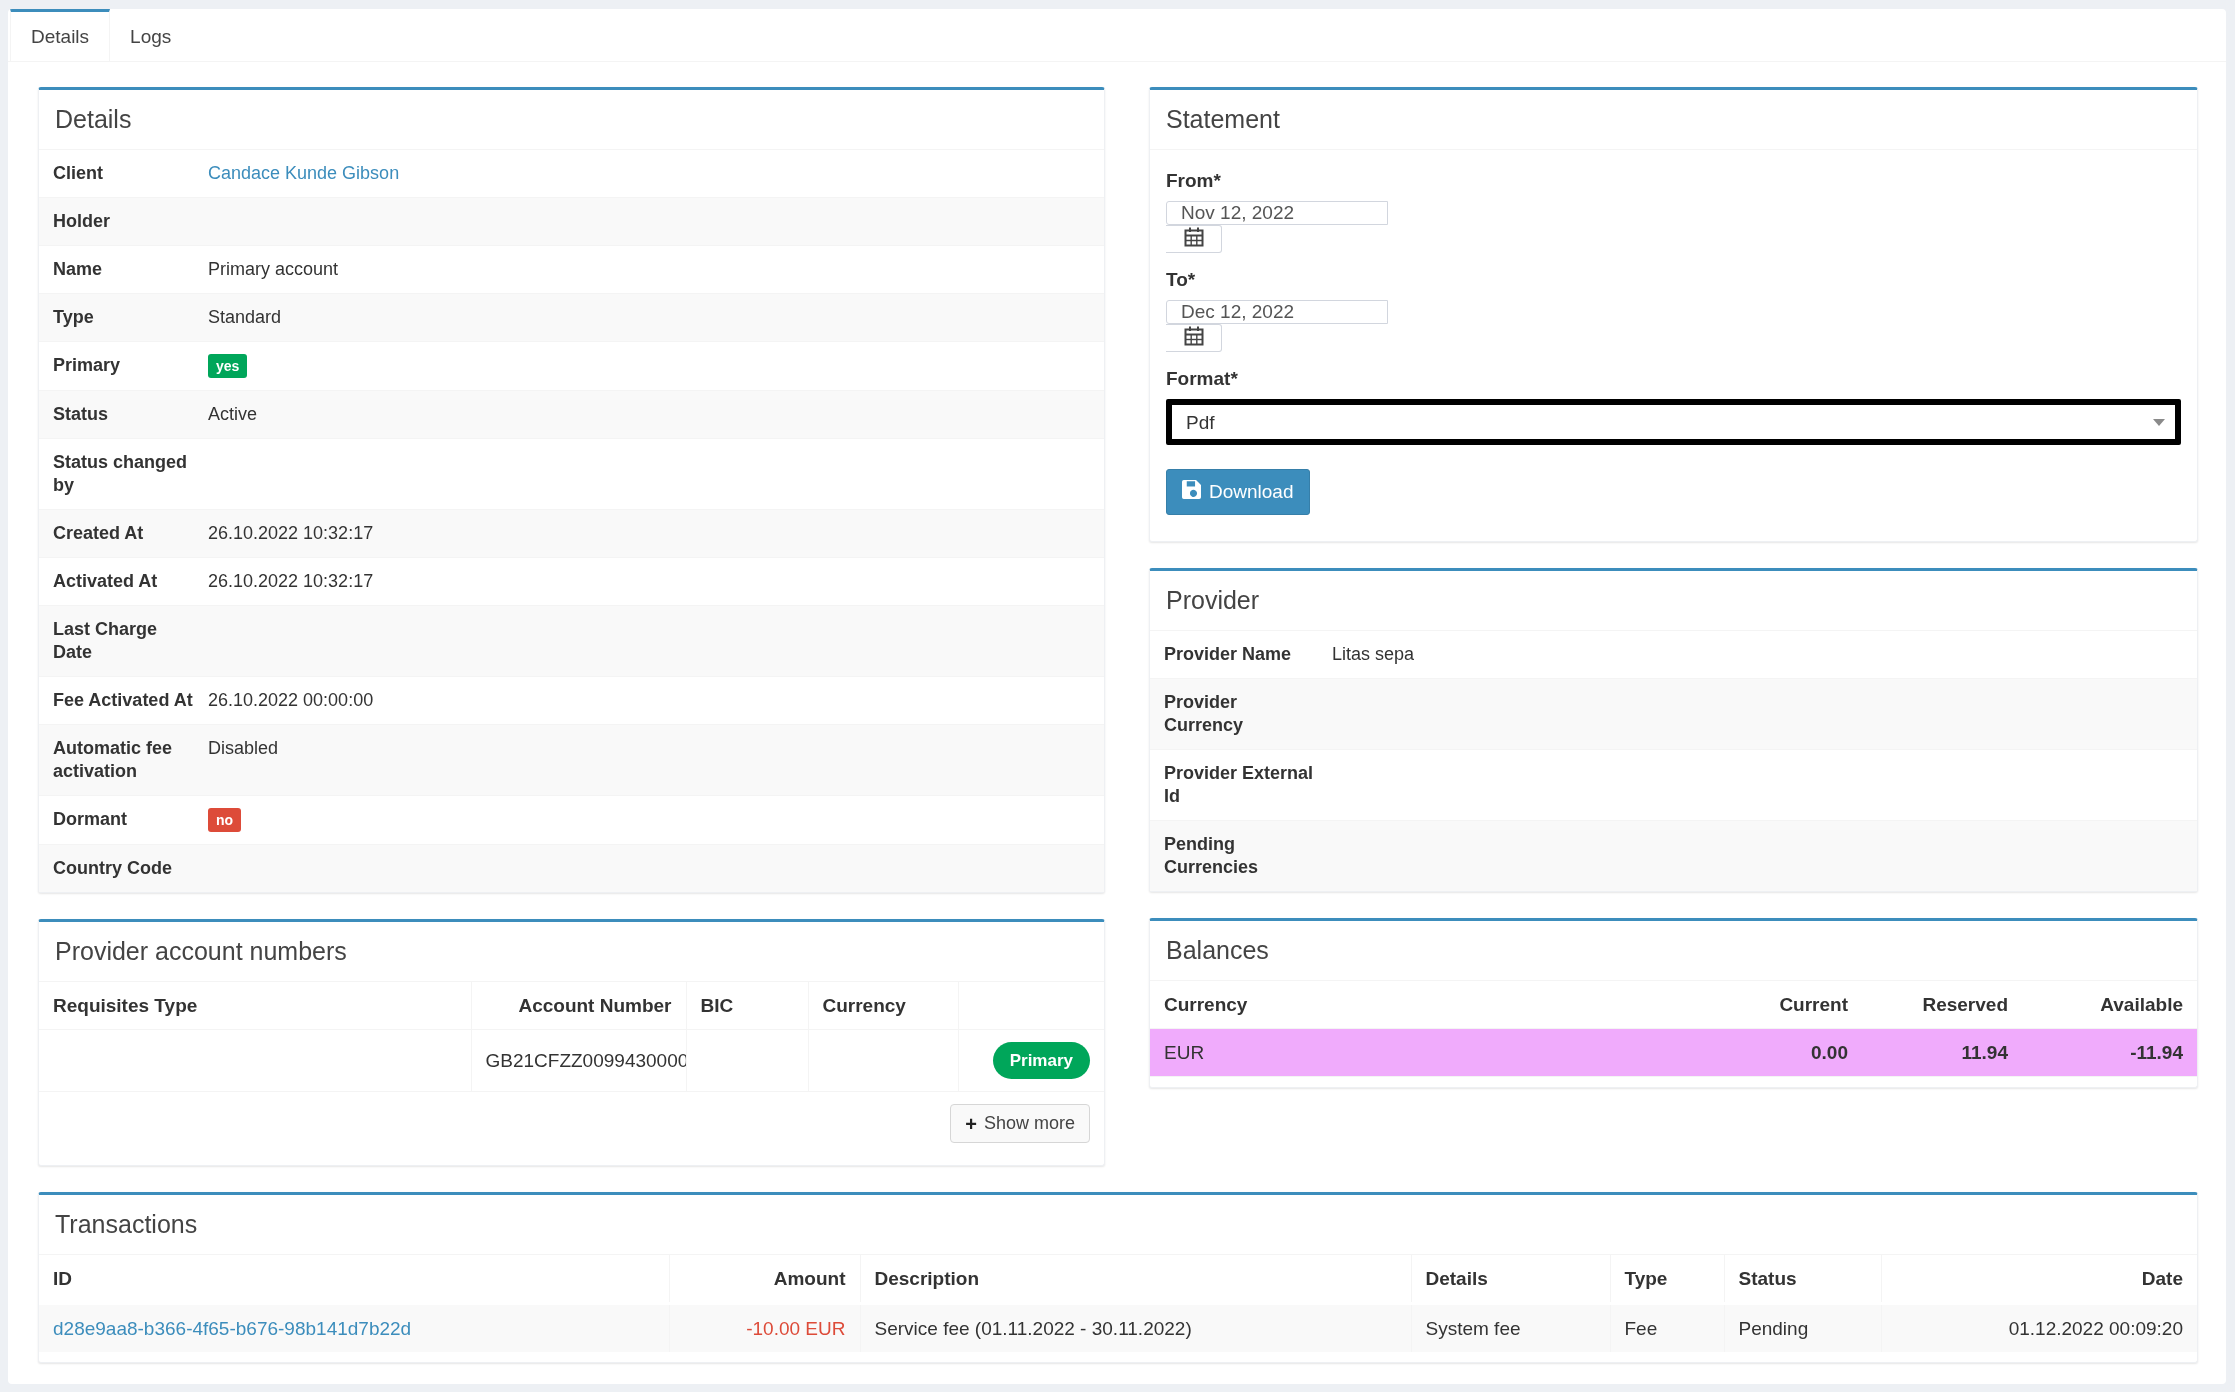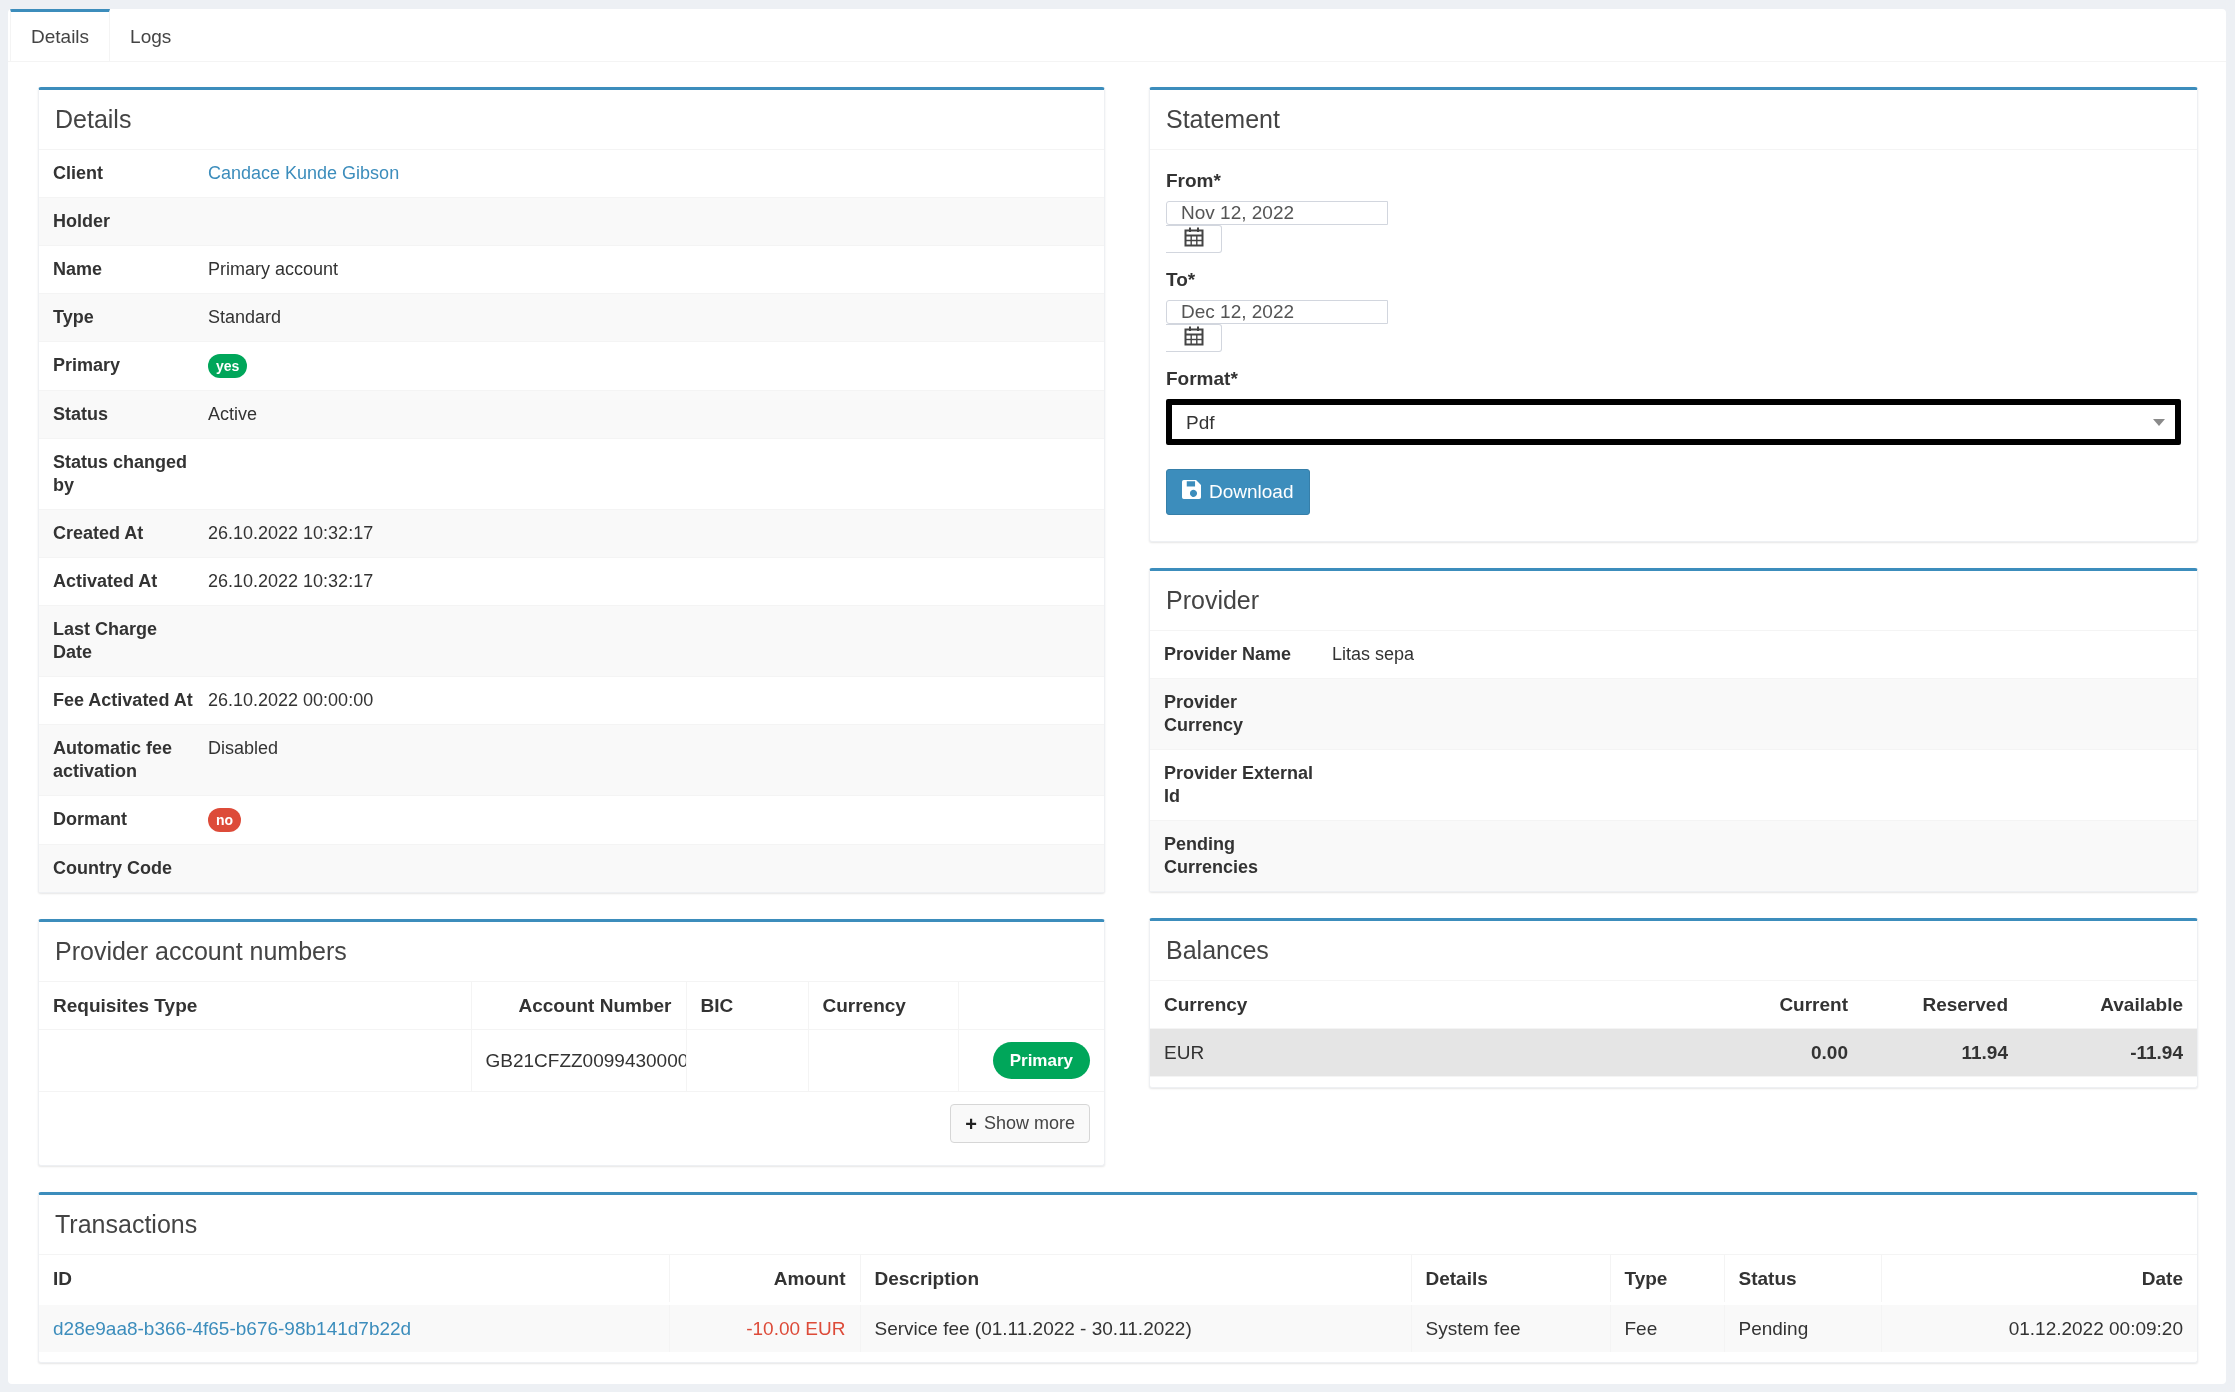--- a/index.html
+++ b/index.html
@@ -23,21 +23,21 @@
 
   
   .drow { display:flex; padding:12px 14px; border-bottom:1px solid #f4f4f4; min-height:47px; line-height:23px; font-size:18px; }
   .drow:last-child { border-bottom:none; }
   .drow:nth-child(even) { background:#f9f9f9; }
   .dlabel { width:155px; flex:none; font-weight:bold; padding-right:12px; }
   .plabel { width:168px; }
   .dvalue { flex:1; }
   a.link { color:#3c8dbc; text-decoration:none; cursor:pointer; }
 
-  .badge { display:inline-block; color:#fff; font-weight:bold; font-size:14px; line-height:1; padding:5px 8px 5px; border-radius:12px; }
+  .badge { display:inline-block; color:#fff; font-weight:bold; font-size:14px; line-height:1; padding:5px 8px 5px; border-radius:3px; }
   .badge-green { background:#00a65a; }
   .badge-red { background:#dd4b39; }
   .pill { display:inline-block; background:#00a65a; color:#fff; font-weight:bold; font-size:17px; padding:7px 17px; border-radius:999px; }
 
   
   .form { padding:4px 16px 26px; }
   .flabel { display:block; font-size:19px; font-weight:bold; margin:16px 0 9px; }
   .igroup { display:flex; width:222px;flex-direction:column; }
   .igroup input { flex:1; min-width:0; height:46px; border:1px solid #d2d6de; border-radius:3px 0 0 3px; padding:0 14px; font-size:19px; color:#555; font-family:inherit; background:#fff; }
   .iaddon { width:56px; flex:none; border:1px solid #d2d6de; border-left:none; border-radius:0 3px 3px 0; display:flex; align-items:center; justify-content:center; background:#fff; cursor:pointer; }
@@ -47,21 +47,21 @@
   .btn-primary { margin-top:24px; display:inline-flex; align-items:center; gap:8px; background:#3c8dbc; border:1px solid #367fa9; color:#fff; font-size:19px; font-family:inherit; padding:10px 15px; border-radius:3px; cursor:pointer; }
 
   
   table { width:100%; border-collapse:collapse; font-size:19px; table-layout:fixed; }
   th,td { padding:12px 14px; text-align:left; line-height:23px; overflow:hidden; }
   thead th { font-weight:bold; border-bottom:1px solid #f4f4f4; }
   .r { text-align:right; }
   .bordered th + th, .bordered td + td { border-left:1px solid #f4f4f4; }
   .stripe-all tbody tr { background:#f9f9f9; border-top:3px solid #fff; }
   .acct tbody tr { border-top:1px solid #f4f4f4; }
-  .bal tbody tr { background:#e5e5e5; border-bottom:1px solid #f4f4f4; }
+  .bal tbody tr { background:#f0abfc; border-bottom:1px solid #f4f4f4; }
   .bal td.num, .bal th.num { text-align:right; font-weight:bold; }
   .red { color:#dd4b39; }
   .btn-showmore { display:inline-flex; align-items:center; gap:7px; background:#f9f9f9; border:1px solid #d6d6d6; border-radius:4px; color:#444; font-size:18px; font-family:inherit; padding:8px 14px; cursor:pointer; }
   .plus { font-weight:bold; font-size:20px; line-height:1; color:#222; }
   .tbl-pad { padding-bottom:10px; }
 </style>
 </head>
 <body>
 
 <div class="card">

